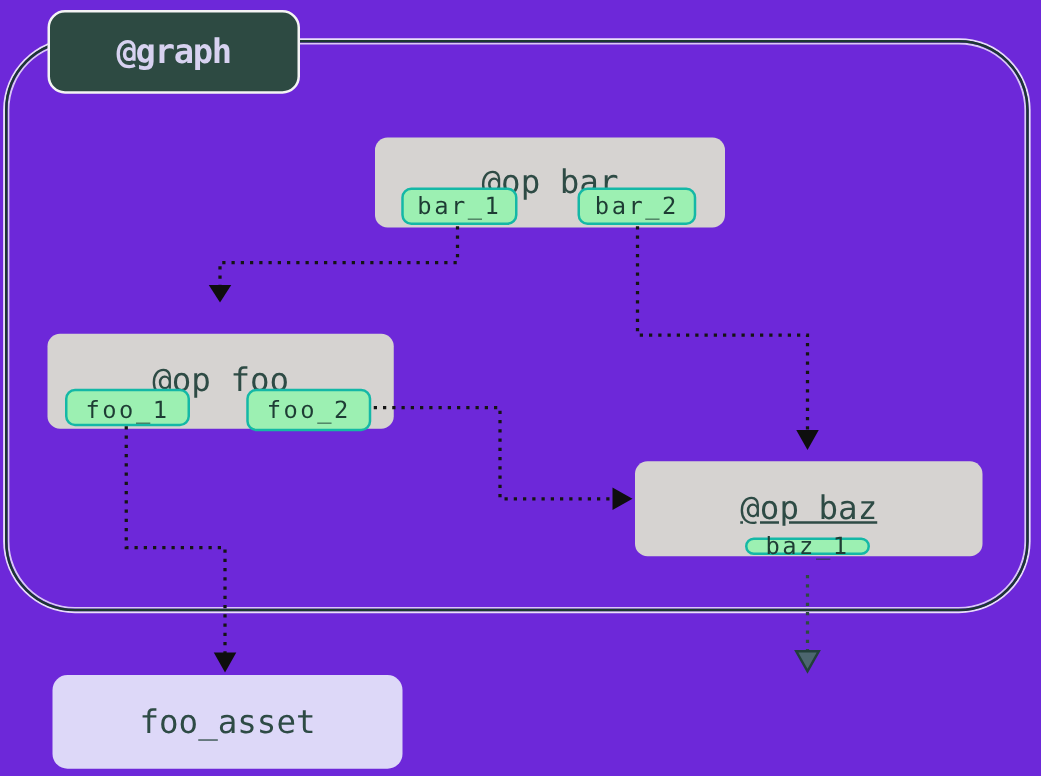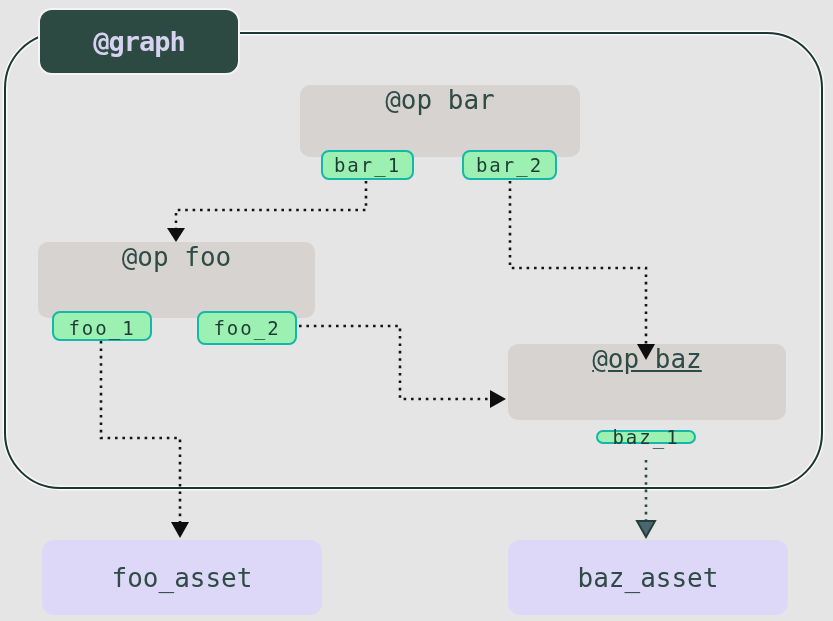--- a/index.html
+++ b/index.html
@@ -8,21 +8,21 @@
     width: 833px;
     height: 621px;
     background: #4c666f;
     overflow: hidden;
     font-family: "DejaVu Sans Mono", "Liberation Mono", monospace;
   }
   .stage {
     position: relative;
     width: 833px;
     height: 621px;
-    background: #e5e5e5;
+    background: #6d28d9;
   }
   .graph-container {
     position: absolute;
     left: 4px;
     top: 32px;
     width: 819px;
     height: 457px;
     border: 2.5px solid #1c3731;
     border-radius: 56px;
     box-sizing: border-box;
@@ -49,23 +49,25 @@
     justify-content: center;
     z-index: 6;
   }
   .op-node {
     position: absolute;
     background: #d6d3d1;
     border-radius: 10px;
     color: #2e4b45;
     font-size: 26px;
     display: flex;
+    align-items: center;
     justify-content: center;
     z-index: 2;
     box-sizing: border-box;
+    margin-top: 25px;
   }
   .op-bar { left: 300px; top: 85px;  width: 280px; height: 72px; }
   .op-foo { left: 38px;  top: 242px; width: 277px; height: 76px; }
   .op-baz { left: 508px; top: 344px; width: 278px; height: 76px; text-decoration: underline; }
   .output-tag {
     position: absolute;
     background: #9cf0b2;
     border: 2px solid #14b8a6;
     border-radius: 8px;
     box-sizing: border-box;
@@ -154,23 +156,20 @@
   <div class="op-node op-baz">
     <span>@op baz</span>
   </div>
   <div class="output-tag tag-baz-1">
     <span>baz_1</span>
   </div>
 
   <div class="asset-node asset-foo">
     <span>foo_asset</span>
   </div>
-  <div class="asset-node asset-baz">
-    <span>baz_asset</span>
-  </div>
 
   <svg class="edges-layer" viewBox="0 0 833 621" aria-hidden="true">
     <g>
       <path class="edge-dotted" d="M366 181 V210 H176 V229"></path>
       <polygon class="arrowhead-solid" points="167,228 185,228 176,242"></polygon>
     </g>
     <g>
       <path class="edge-dotted" d="M510 181 V268 H646 V346"></path>
       <polygon class="arrowhead-solid" points="637,344 655,344 646,360"></polygon>
     </g>

